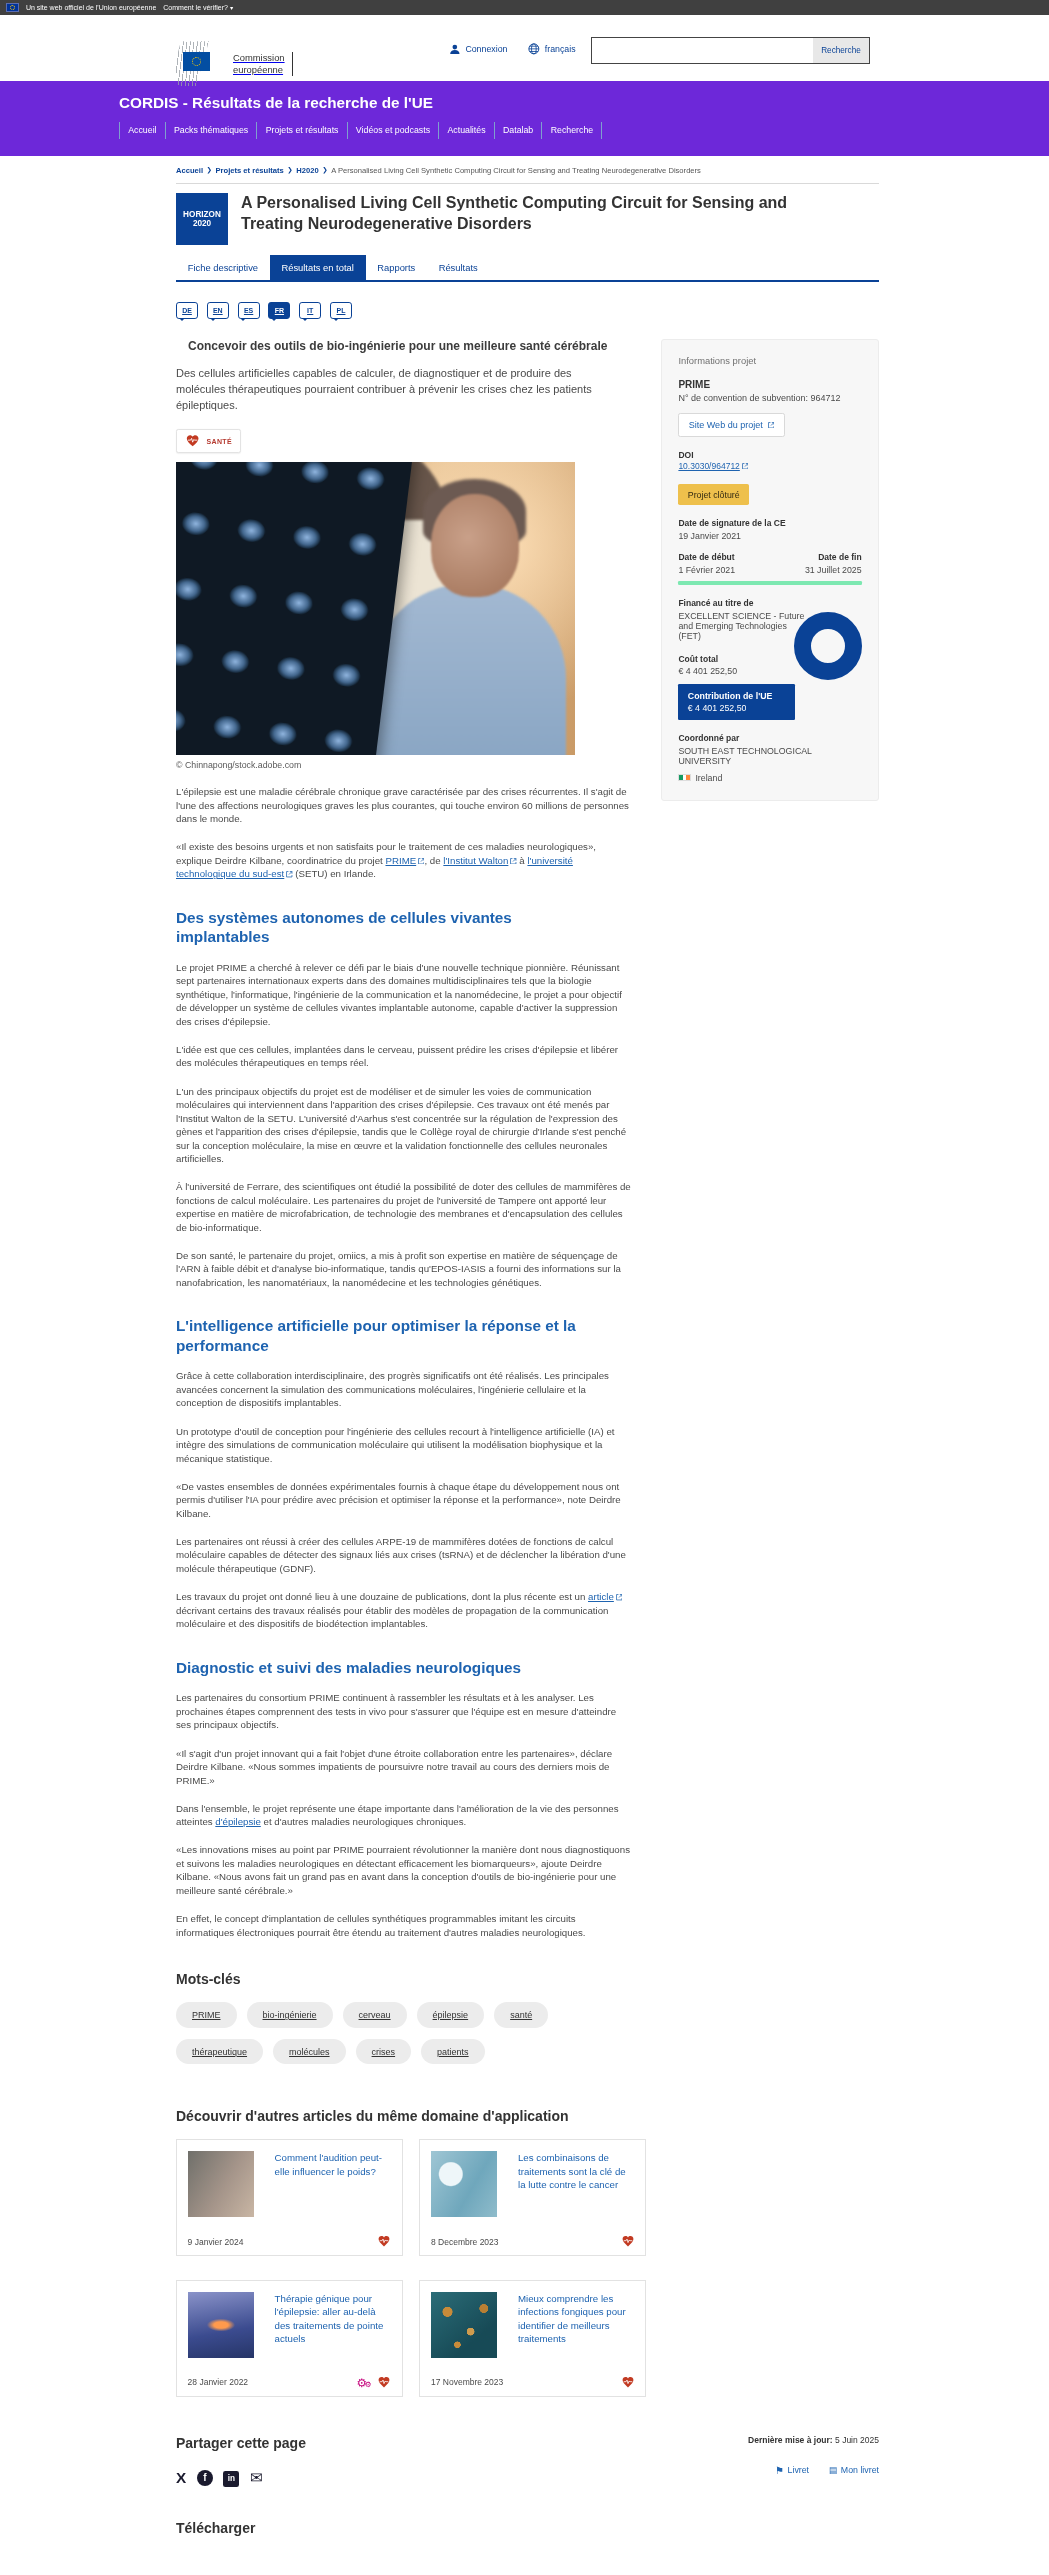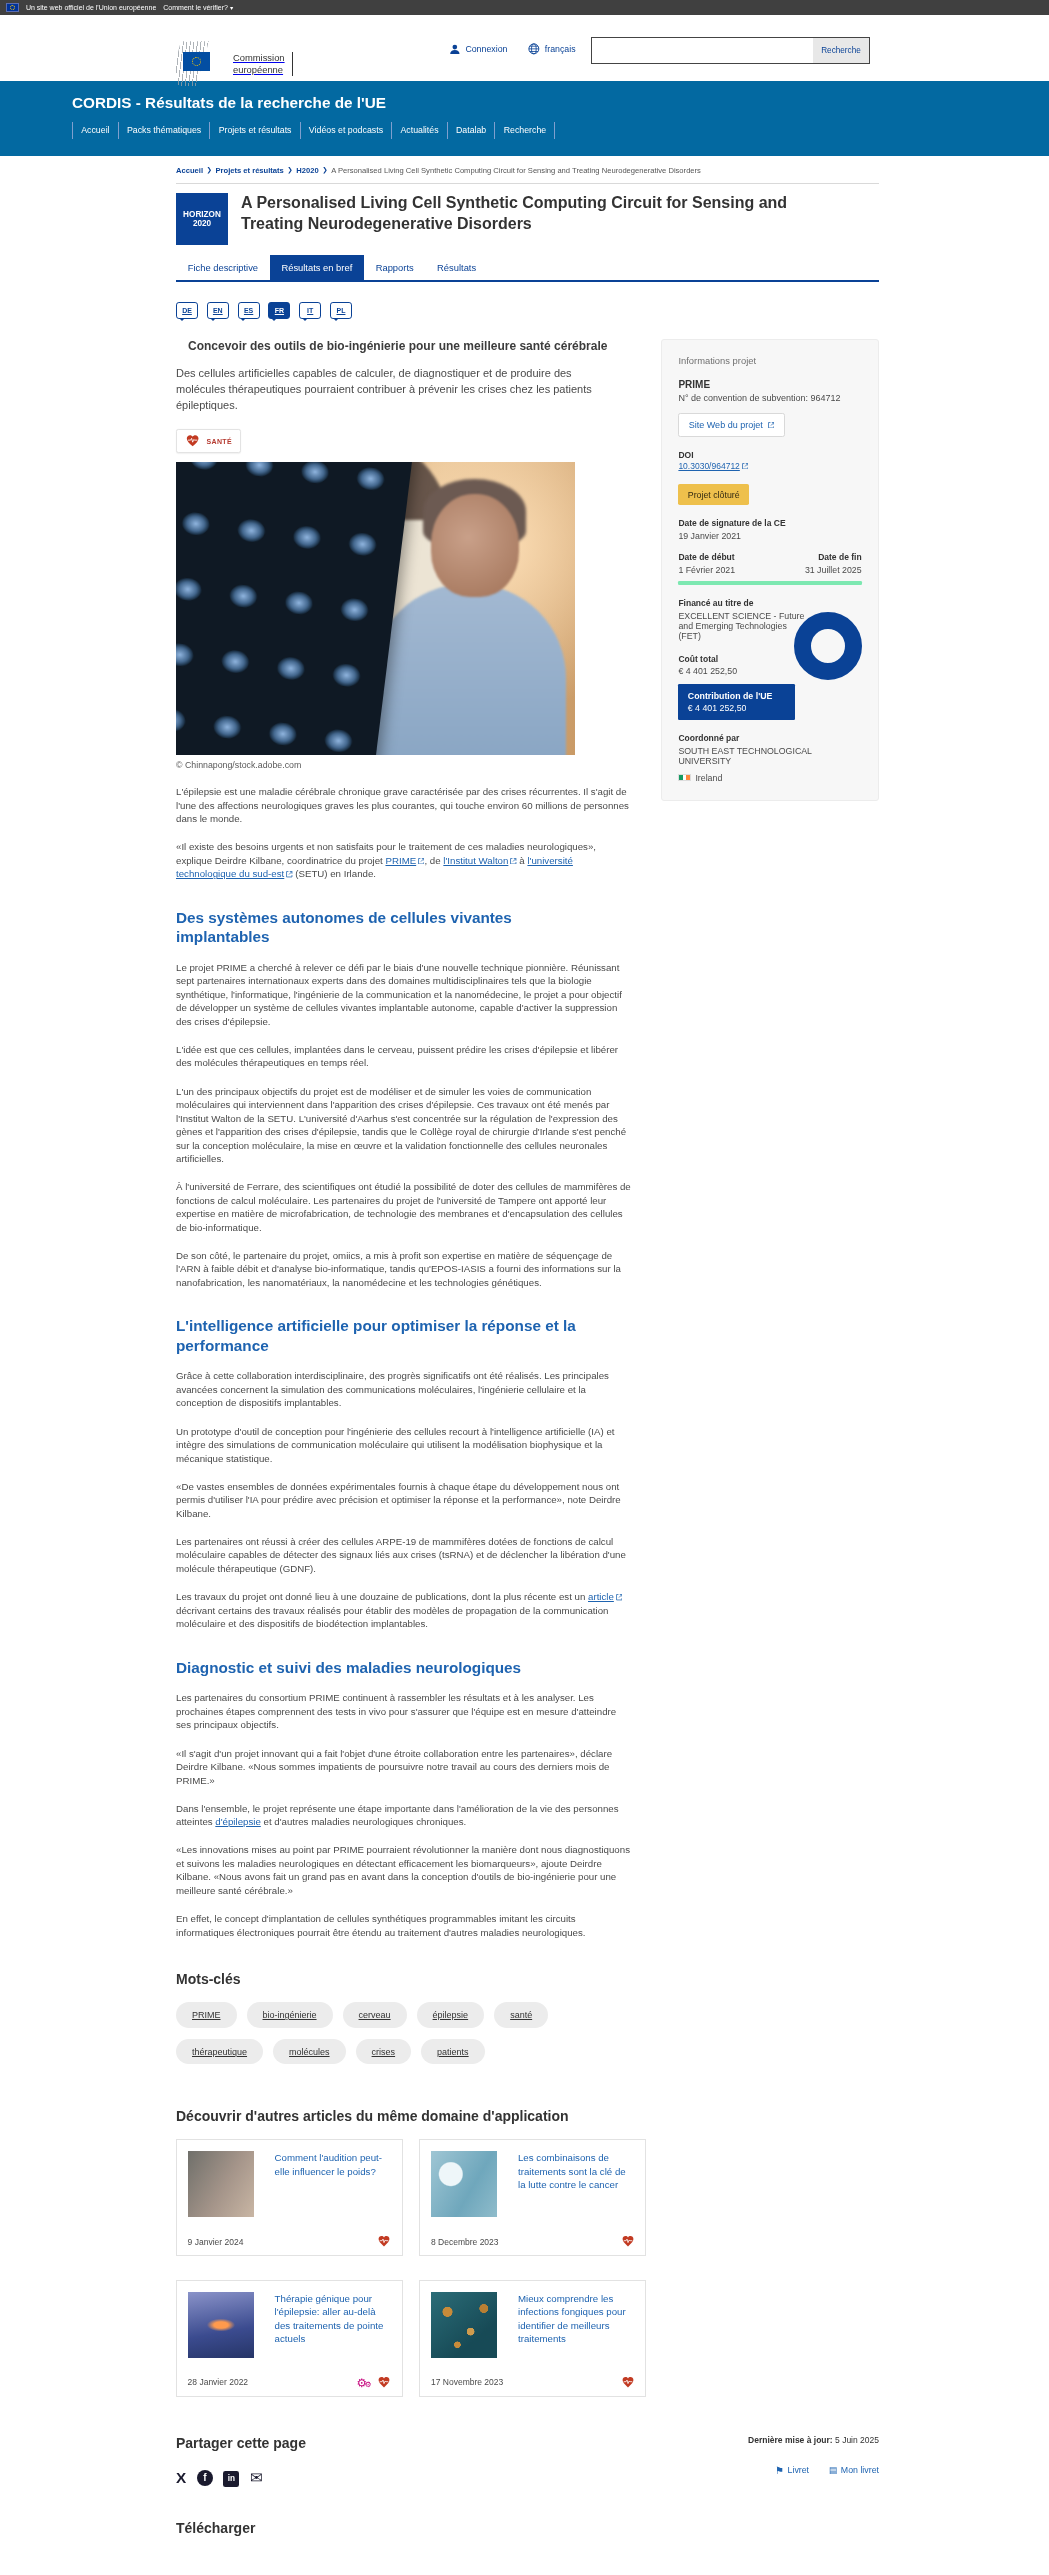--- a/index.html
+++ b/index.html
@@ -24,21 +24,21 @@
   .ec-flag { position:absolute; left:7px; top:10.6px; width:27px; height:19px; background:#034ea2; display:flex; align-items:center; justify-content:center; }
   .ec-flag i { display:block; width:9.4px; height:9.4px; border:1.2px dotted #ffcc00; border-radius:50%; }
   .ec-text { font-size:9.4px; color:#333; line-height:1.25; border-right:1.2px solid #333; padding-right:7px; }
   .hdr-actions { position:absolute; left:449px; top:28px; display:flex; align-items:center; gap:21px; color:#0a4296; font-size:8.8px; }
   .hdr-actions .item { display:flex; align-items:center; gap:4.7px; color:#0a4296; text-decoration:none; }
   .searchbox { position:absolute; left:591px; top:22px; width:279px; height:27px; display:flex; border:0.6px solid #444; }
   .searchbox input { flex:1; border:none; outline:none; font-size:8.8px; padding:0 5.9px; }
   .searchbox button { width:56px; border:none; background:#e8e8e8; color:#0a4296; font-size:8.2px; font-family:inherit; cursor:pointer; }
 
   
-  .blueband { height:75px; background:#0369a1; color:#fff; padding-left:72px; }
+  .blueband { height:75px; background:#6d28d9; color:#fff; padding-left:119px; }
   .site-title { padding-top:13px; font-size:15.3px; font-weight:bold; }
   .site-nav { margin-top:9.4px; display:flex; }
   .site-nav a { color:#fff; text-decoration:none; font-size:8.8px; padding:3.5px 8.2px; border-left:0.6px solid #7f9fce; }
   .site-nav a:last-child { border-right:0.6px solid #7f9fce; }
 
   
   .breadcrumb { margin:9.4px 0 0 176px; width:698px; font-size:7.6px; color:#555; display:flex; flex-wrap:wrap; align-items:center; gap:3.5px; }
   .breadcrumb a { color:#0a4296; font-weight:bold; text-decoration:none; }
   .breadcrumb .sep { color:#0a4296; font-size:6.5px; }
   .rule { width:703px; margin:8.2px 0 0 176px; border-top:0.6px solid #d9d9d9; }
@@ -211,21 +211,21 @@
 <div class="title-row">
   <div class="h2020">
     <span>HORIZON</span>
       <span>2020</span>
   </div>
   <h1 class="proj-title">A Personalised Living Cell Synthetic Computing Circuit for Sensing and Treating Neurodegenerative Disorders</h1>
 </div>
 
 <div class="tabs" id="tabs">
     <a href="#" class="tab">Fiche descriptive</a>
-    <a href="#" class="tab active">Résultats en bref</a>
+    <a href="#" class="tab active">Résultats en total</a>
     <a href="#" class="tab">Rapports</a>
     <a href="#" class="tab">Résultats</a>
   </div>
 
 <div class="langs" id="langs">
     <a href="#" class="bubble">DE</a>
     <a href="#" class="bubble">EN</a>
     <a href="#" class="bubble">ES</a>
     <a href="#" class="bubble active">FR</a>
     <a href="#" class="bubble">IT</a>
@@ -264,21 +264,21 @@
               <path d="M7 1h4v4M11 1L5.5 6.5" fill="none" stroke="currentColor" stroke-width="1.4"></path>
             </svg></a> à <a href="#" class="inline-link">l'université technologique du sud-est<svg viewBox="0 0 12 12" width="6.5" height="6.5" class="ext-svg">
               <path d="M4.5 1H1v10h10V7.5" fill="none" stroke="currentColor" stroke-width="1.4"></path>
               <path d="M7 1h4v4M11 1L5.5 6.5" fill="none" stroke="currentColor" stroke-width="1.4"></path>
             </svg></a> (SETU) en Irlande.</p>
         <h2 class="section-h2">Des systèmes autonomes de cellules vivantes implantables</h2>
         <p class="body-p">Le projet PRIME a cherché à relever ce défi par le biais d'une nouvelle technique pionnière. Réunissant sept partenaires internationaux experts dans des domaines multidisciplinaires tels que la biologie synthétique, l'informatique, l'ingénierie de la communication et la nanomédecine, le projet a pour objectif de développer un système de cellules vivantes implantable autonome, capable d'activer la suppression des crises d'épilepsie.</p>
         <p class="body-p">L'idée est que ces cellules, implantées dans le cerveau, puissent prédire les crises d'épilepsie et libérer des molécules thérapeutiques en temps réel.</p>
         <p class="body-p">L'un des principaux objectifs du projet est de modéliser et de simuler les voies de communication moléculaires qui interviennent dans l'apparition des crises d'épilepsie. Ces travaux ont été menés par l'Institut Walton de la SETU. L'université d'Aarhus s'est concentrée sur la régulation de l'expression des gènes et l'apparition des crises d'épilepsie, tandis que le Collège royal de chirurgie d'Irlande s'est penché sur la conception moléculaire, la mise en œuvre et la validation fonctionnelle des cellules neuronales artificielles.</p>
         <p class="body-p">À l'université de Ferrare, des scientifiques ont étudié la possibilité de doter des cellules de mammifères de fonctions de calcul moléculaire. Les partenaires du projet de l'université de Tampere ont apporté leur expertise en matière de microfabrication, de technologie des membranes et d'encapsulation des cellules de bio-informatique.</p>
-        <p class="body-p">De son côté, le partenaire du projet, omiics, a mis à profit son expertise en matière de séquençage de l'ARN à faible débit et d'analyse bio-informatique, tandis qu'EPOS-IASIS a fourni des informations sur la nanofabrication, les nanomatériaux, la nanomédecine et les technologies génétiques.</p>
+        <p class="body-p">De son santé, le partenaire du projet, omiics, a mis à profit son expertise en matière de séquençage de l'ARN à faible débit et d'analyse bio-informatique, tandis qu'EPOS-IASIS a fourni des informations sur la nanofabrication, les nanomatériaux, la nanomédecine et les technologies génétiques.</p>
         <h2 class="section-h2">L'intelligence artificielle pour optimiser la réponse et la performance</h2>
         <p class="body-p">Grâce à cette collaboration interdisciplinaire, des progrès significatifs ont été réalisés. Les principales avancées concernent la simulation des communications moléculaires, l'ingénierie cellulaire et la conception de dispositifs implantables.</p>
         <p class="body-p">Un prototype d'outil de conception pour l'ingénierie des cellules recourt à l'intelligence artificielle (IA) et intègre des simulations de communication moléculaire qui utilisent la modélisation biophysique et la mécanique statistique.</p>
         <p class="body-p">«De vastes ensembles de données expérimentales fournis à chaque étape du développement nous ont permis d'utiliser l'IA pour prédire avec précision et optimiser la réponse et la performance», note Deirdre Kilbane.</p>
         <p class="body-p">Les partenaires ont réussi à créer des cellules ARPE-19 de mammifères dotées de fonctions de calcul moléculaire capables de détecter des signaux liés aux crises (tsRNA) et de déclencher la libération d'une molécule thérapeutique (GDNF).</p>
         <p class="body-p">Les travaux du projet ont donné lieu à une douzaine de publications, dont la plus récente est un <a href="#" class="inline-link">article<svg viewBox="0 0 12 12" width="6.5" height="6.5" class="ext-svg">
               <path d="M4.5 1H1v10h10V7.5" fill="none" stroke="currentColor" stroke-width="1.4"></path>
               <path d="M7 1h4v4M11 1L5.5 6.5" fill="none" stroke="currentColor" stroke-width="1.4"></path>
             </svg></a> décrivant certains des travaux réalisés pour établir des modèles de propagation de la communication moléculaire et des dispositifs de biodétection implantables.</p>
         <h2 class="section-h2">Diagnostic et suivi des maladies neurologiques</h2>

